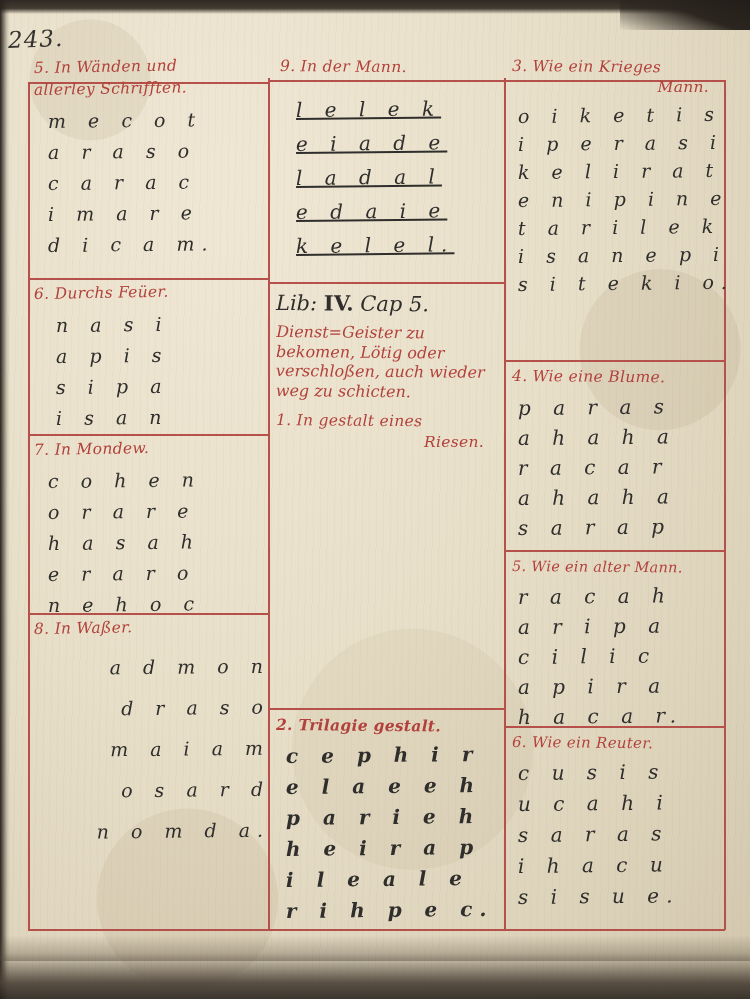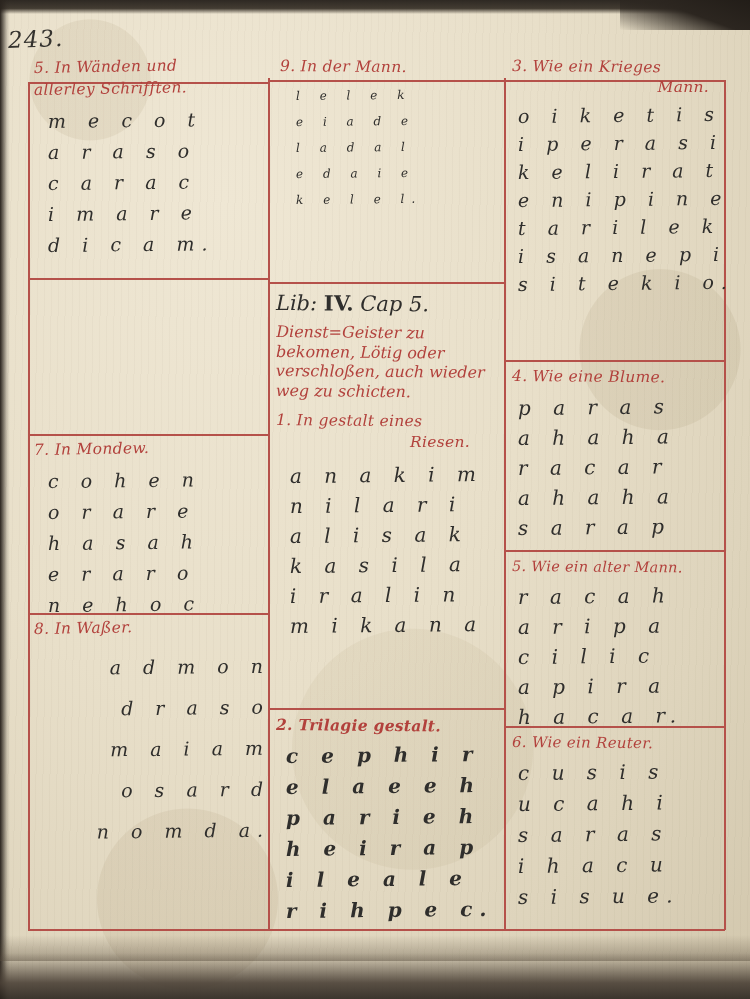--- a/index.html
+++ b/index.html
@@ -195,20 +195,32 @@
       <div class="hdr tilt1" style="margin-top:4px;">allerley Schrifften.</div>
       <div class="lines ink-black" style="margin-top:12px; padding-left:14px;">
         <span class="line cipher tilt2">m e c o t</span>
         <span class="line cipher tilt2">a r a s o</span>
         <span class="line cipher tilt2">c a r a c</span>
         <span class="line cipher tilt2">i m a r e</span>
         <span class="line cipher tilt2">d i c a m.</span>
       </div>
     </div>
 
+    <div class="cell" style="left:-18px; top:198px; width:236px;">
+      <div class="hdr tilt1">
+        <span>6.</span>
+        <span>Durchs Feüer.</span>
+      </div>
+      <div class="lines ink-black" style="margin-top:12px; padding-left:22px;">
+        <span class="line cipher tilt2">n a s i</span>
+        <span class="line cipher tilt2">a p i s</span>
+        <span class="line cipher tilt2">s i p a</span>
+        <span class="line cipher tilt2">i s a n</span>
+      </div>
+    </div>
 
     <div class="cell" style="left:-18px; top:354px; width:236px;">
       <div class="hdr tilt1">
         <span>7.</span>
         <span>In Mondew.</span>
       </div>
       <div class="lines ink-black" style="margin-top:12px; padding-left:14px;">
         <span class="line cipher tilt2">c o h e n</span>
         <span class="line cipher tilt2">o r a r e</span>
         <span class="line cipher tilt2">h a s a h</span>
@@ -229,49 +241,41 @@
         <span class="line cipher tilt2" style="margin-bottom:22px;">o s a r d</span>
         <span class="line cipher tilt2">n o m d a.</span>
       </div>
     </div>
 
     <div class="cell" style="left:224px; top:-30px; width:230px;">
       <div class="hdr tilt3" style="padding-left:4px;">
         <span>9.</span>
         <span>In der Mann.</span>
       </div>
-      <div class="lines ink-black" style="margin-top:14px; padding-left:20px; font-size:12px;">
+      <div class="lines ink-black" style="margin-top:24px; padding-left:20px; font-size:20px;text-decoration:underline;">
         <span class="line cipher tilt2" style="margin-bottom:14px;">l e l e k</span>
         <span class="line cipher tilt2" style="margin-bottom:14px;">e i a d e</span>
         <span class="line cipher tilt2" style="margin-bottom:14px;">l a d a l</span>
         <span class="line cipher tilt2" style="margin-bottom:14px;">e d a i e</span>
         <span class="line cipher tilt2">k e l e l.</span>
       </div>
     </div>
 
     <div class="cell" style="left:224px; top:202px; width:230px;">
       <div class="libline tilt3">
         <span>Lib:</span>
         <b>IV.</b>
         <span>Cap 5.</span>
       </div>
       <div class="red-note tilt3" style="margin-top:7px; padding-right:6px;">Dienst=Geister zu bekomen, Lötig oder verschloßen, auch wieder weg zu schicten.</div>
       <div class="hdr tilt3" style="margin-top:12px;">
         <span>1.</span>
         <span>In gestalt eines</span>
       </div>
-      <div class="hdr center" style="margin-top:4px; padding-right:36px;">Riesen.</div>
-      <div class="lines ink-black" style="margin-top:14px; padding-left:14px; font-size:20px;">
-        <span class="line cipher tilt2" style="margin-bottom:10px;">a n a k i m</span>
-        <span class="line cipher tilt2" style="margin-bottom:10px;">n i l a r i</span>
-        <span class="line cipher tilt2" style="margin-bottom:10px;">a l i s a k</span>
-        <span class="line cipher tilt2" style="margin-bottom:10px;">k a s i l a</span>
-        <span class="line cipher tilt2" style="margin-bottom:10px;">i r a l i n</span>
-        <span class="line cipher tilt2">m i k a n a</span>
-      </div>
+      <div class="hdr center" style="margin-top:4px; padding-right:22px;">Riesen.</div>
     </div>
 
     <div class="cell" style="left:224px; top:628px; width:230px;font-weight:bold;">
       <div class="hdr tilt3">
         <span>2.</span>
         <span>Trilagie gestalt.</span>
       </div>
       <div class="lines ink-black" style="margin-top:12px; padding-left:10px; font-size:20px;">
         <span class="line cipher tilt2" style="margin-bottom:11px;">c e p h i r</span>
         <span class="line cipher tilt2" style="margin-bottom:11px;">e l a e e h</span>

